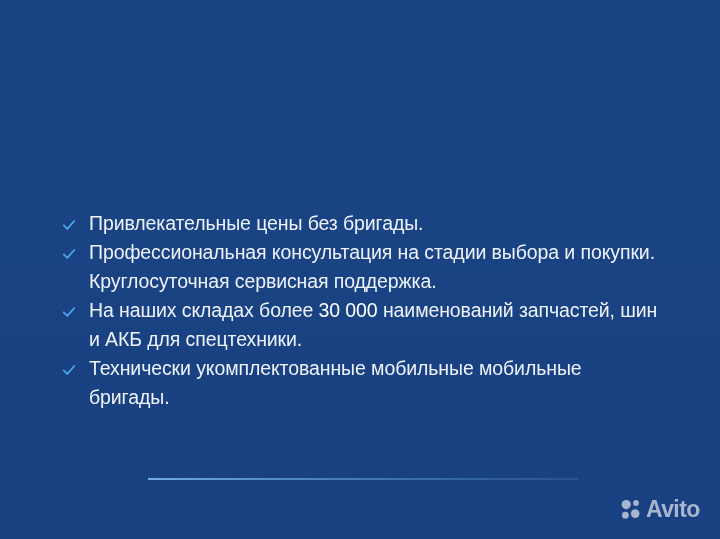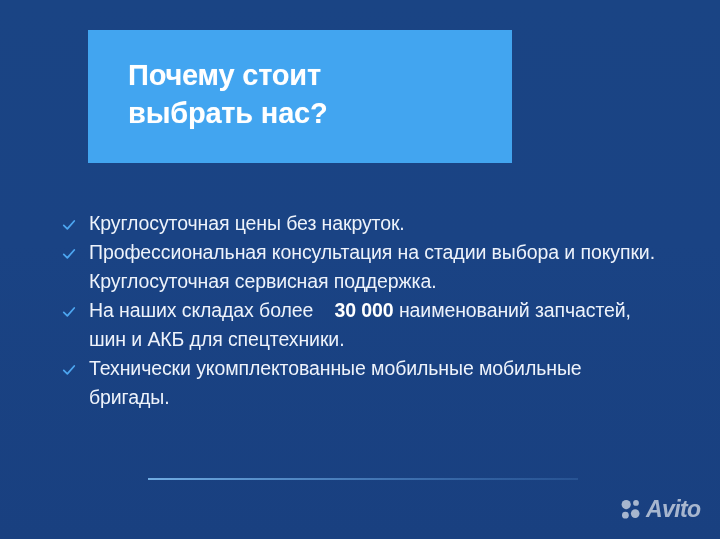--- a/index.html
+++ b/index.html
@@ -72,23 +72,22 @@
     margin-top: 6px;
   }
   .bullet-text {
     flex: 1 1 auto;
     color: #eef3fb;
     font-size: 19.5px;
     line-height: 29px;
     letter-spacing: -0.1px;
   }
   .bullet-text b {
-    font-weight: bold;
+    font-weight: normal;
     color: #ffffff;
-    margin-left: 16px;
   }
 
   
   #divider {
     position: absolute;
     left: 148px;
     top: 478px;
     width: 430px;
     height: 2px;
     background: linear-gradient(90deg,
@@ -101,54 +100,49 @@
 
   
   #watermark {
     position: absolute;
     left: 620px;
     top: 497px;
     display: flex;
     align-items: center;
     opacity: 0.62;
     pointer-events: none;
-    font-style: italic;
   }
   #watermark-dots {
     display: block;
     width: 24px;
     height: 24px;
     margin-right: 2px;
   }
   #watermark-label {
     color: #ffffff;
     font-size: 23px;
     font-weight: bold;
     letter-spacing: -0.6px;
     line-height: 24px;
   }
 </style>
 </head>
 <body>
 
 <div id="slide">
 
-  <div id="title-box">
-    <div id="title-text">Почему стоит
-выбрать нас?</div>
-  </div>
 
   <div id="bullets">
       <div class="bullet-row">
         <span class="check-icon">
           <svg viewBox="0 0 16 16">
             <path d="M2 8.4 L6.1 12.4 L14 3.4" fill="none" stroke="#4da6f0" stroke-width="2" stroke-linecap="round" stroke-linejoin="round"></path>
           </svg>
         </span>
-        <span class="bullet-text">Круглосуточная цены без накруток.</span>
+        <span class="bullet-text">Привлекательные цены без бригады.</span>
       </div>
       <div class="bullet-row">
         <span class="check-icon">
           <svg viewBox="0 0 16 16">
             <path d="M2 8.4 L6.1 12.4 L14 3.4" fill="none" stroke="#4da6f0" stroke-width="2" stroke-linecap="round" stroke-linejoin="round"></path>
           </svg>
         </span>
         <span class="bullet-text">Профессиональная консультация на стадии выбора и покупки. Круглосуточная сервисная поддержка.</span>
       </div>
       <div class="bullet-row">

